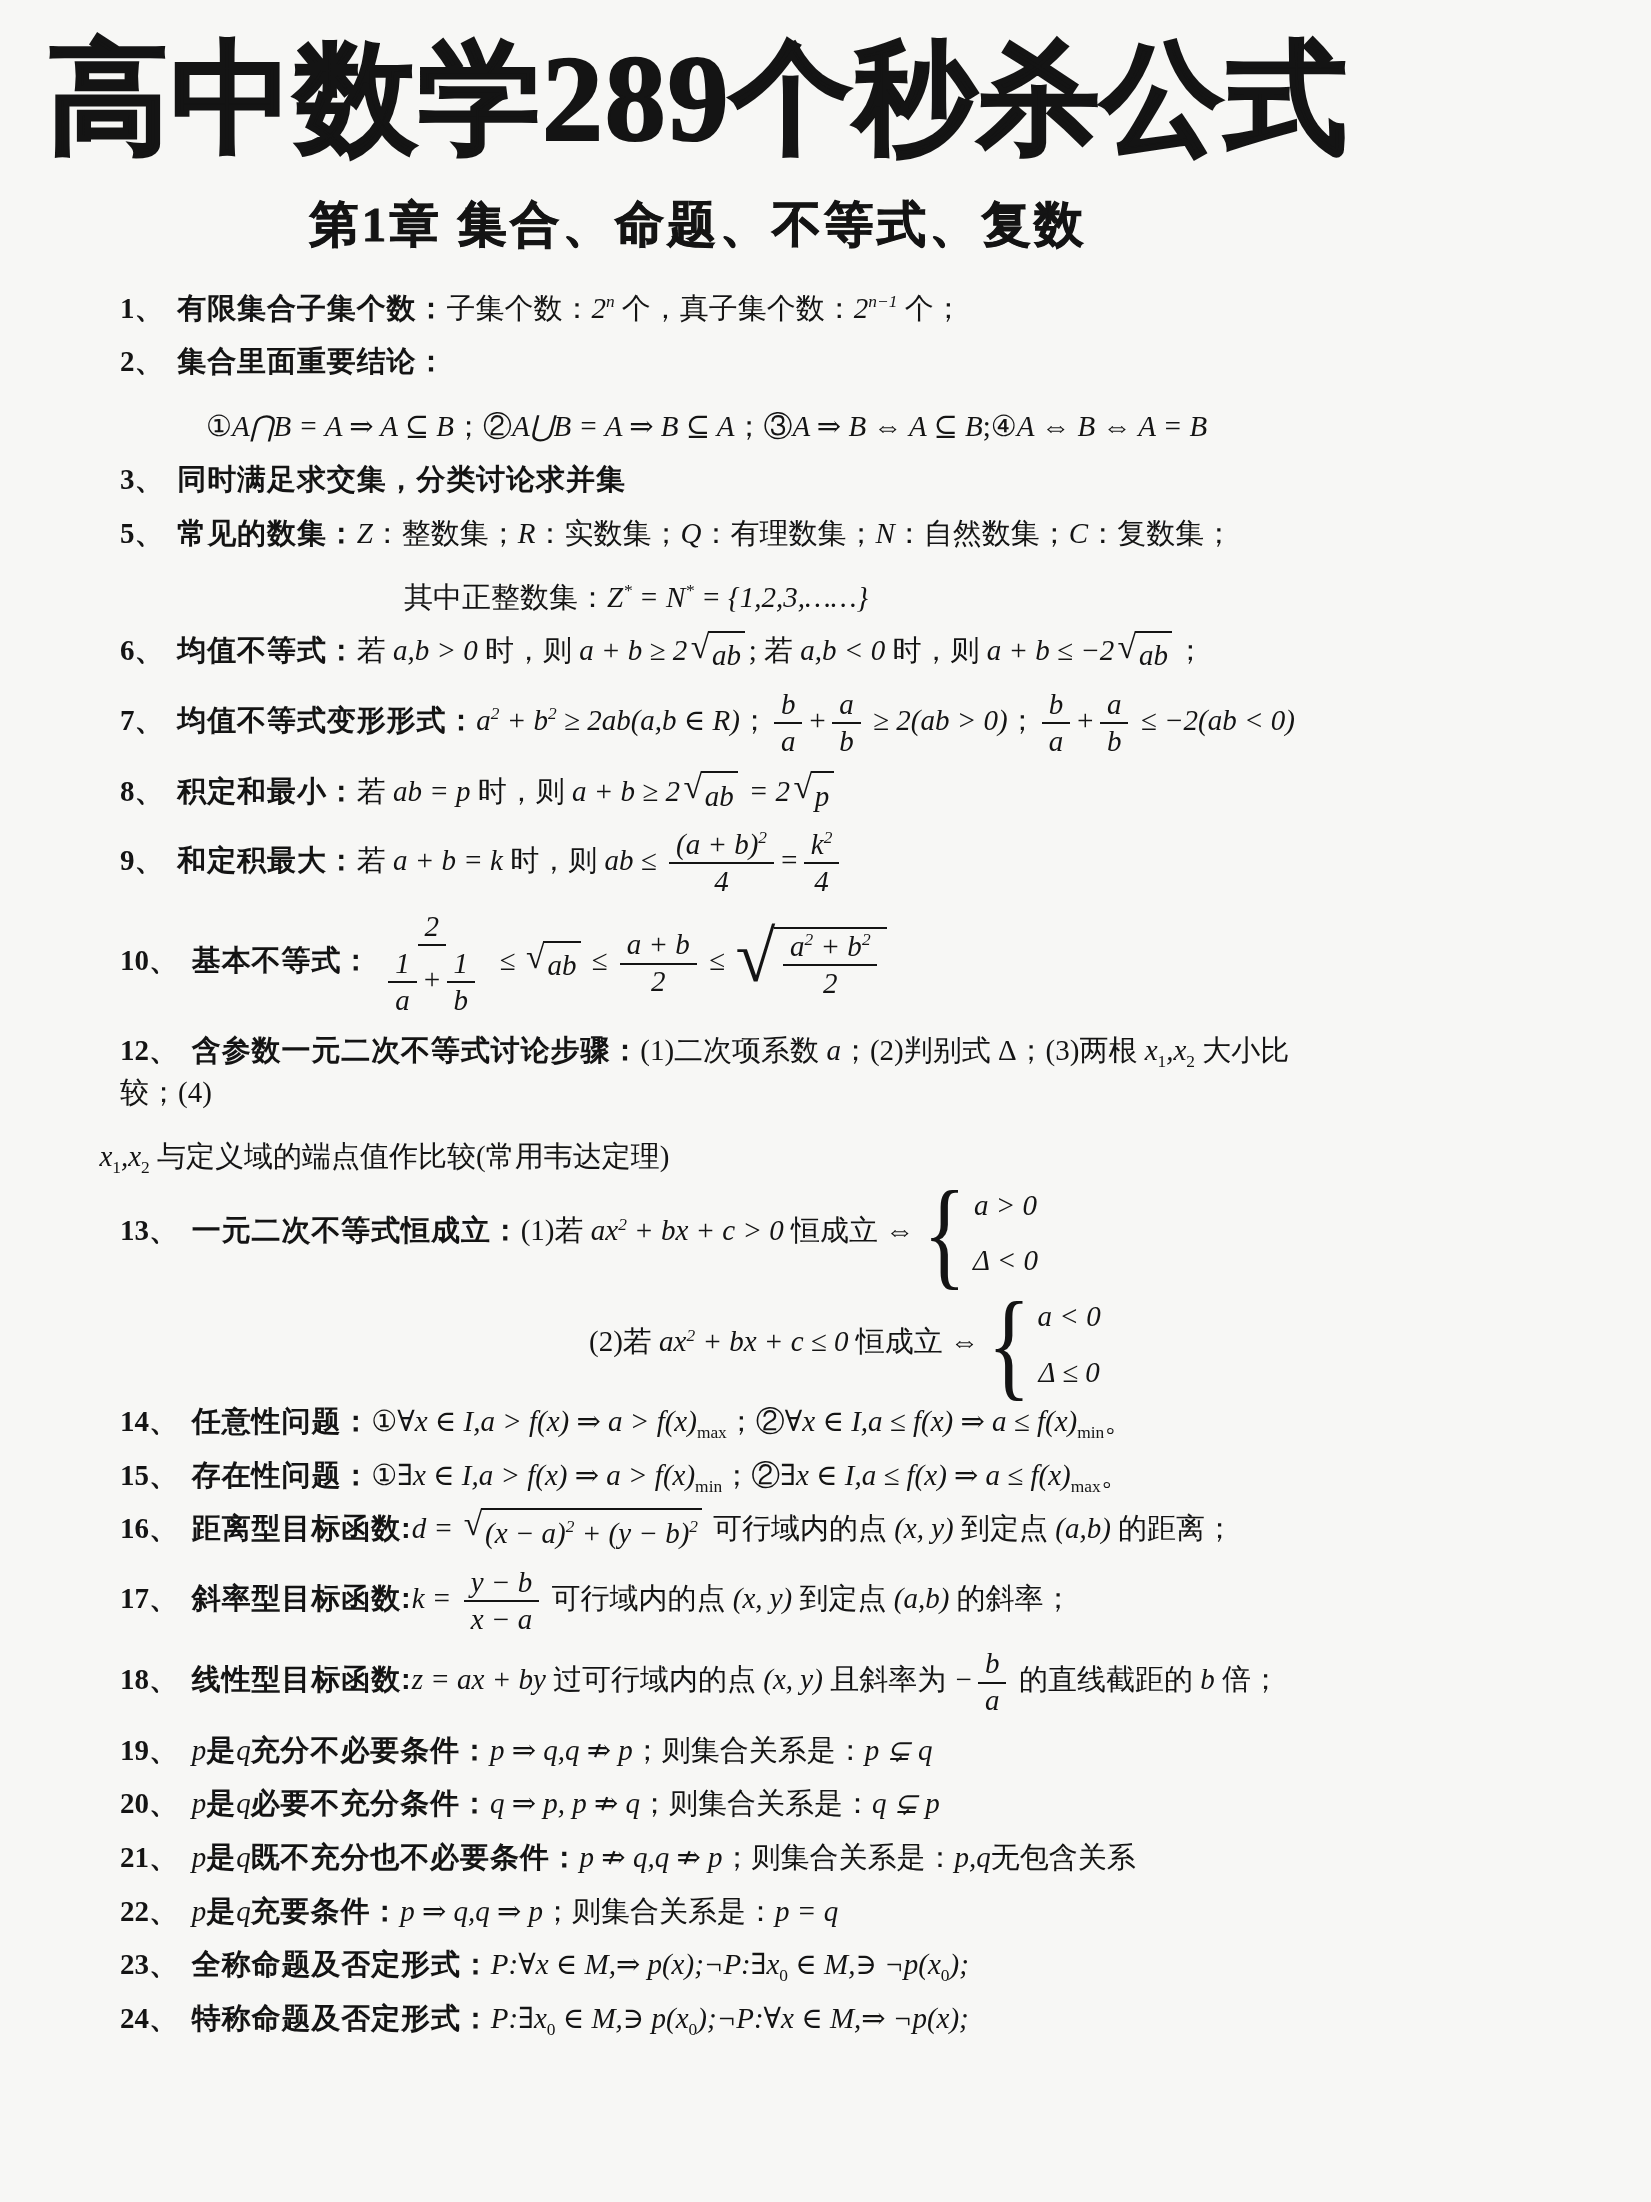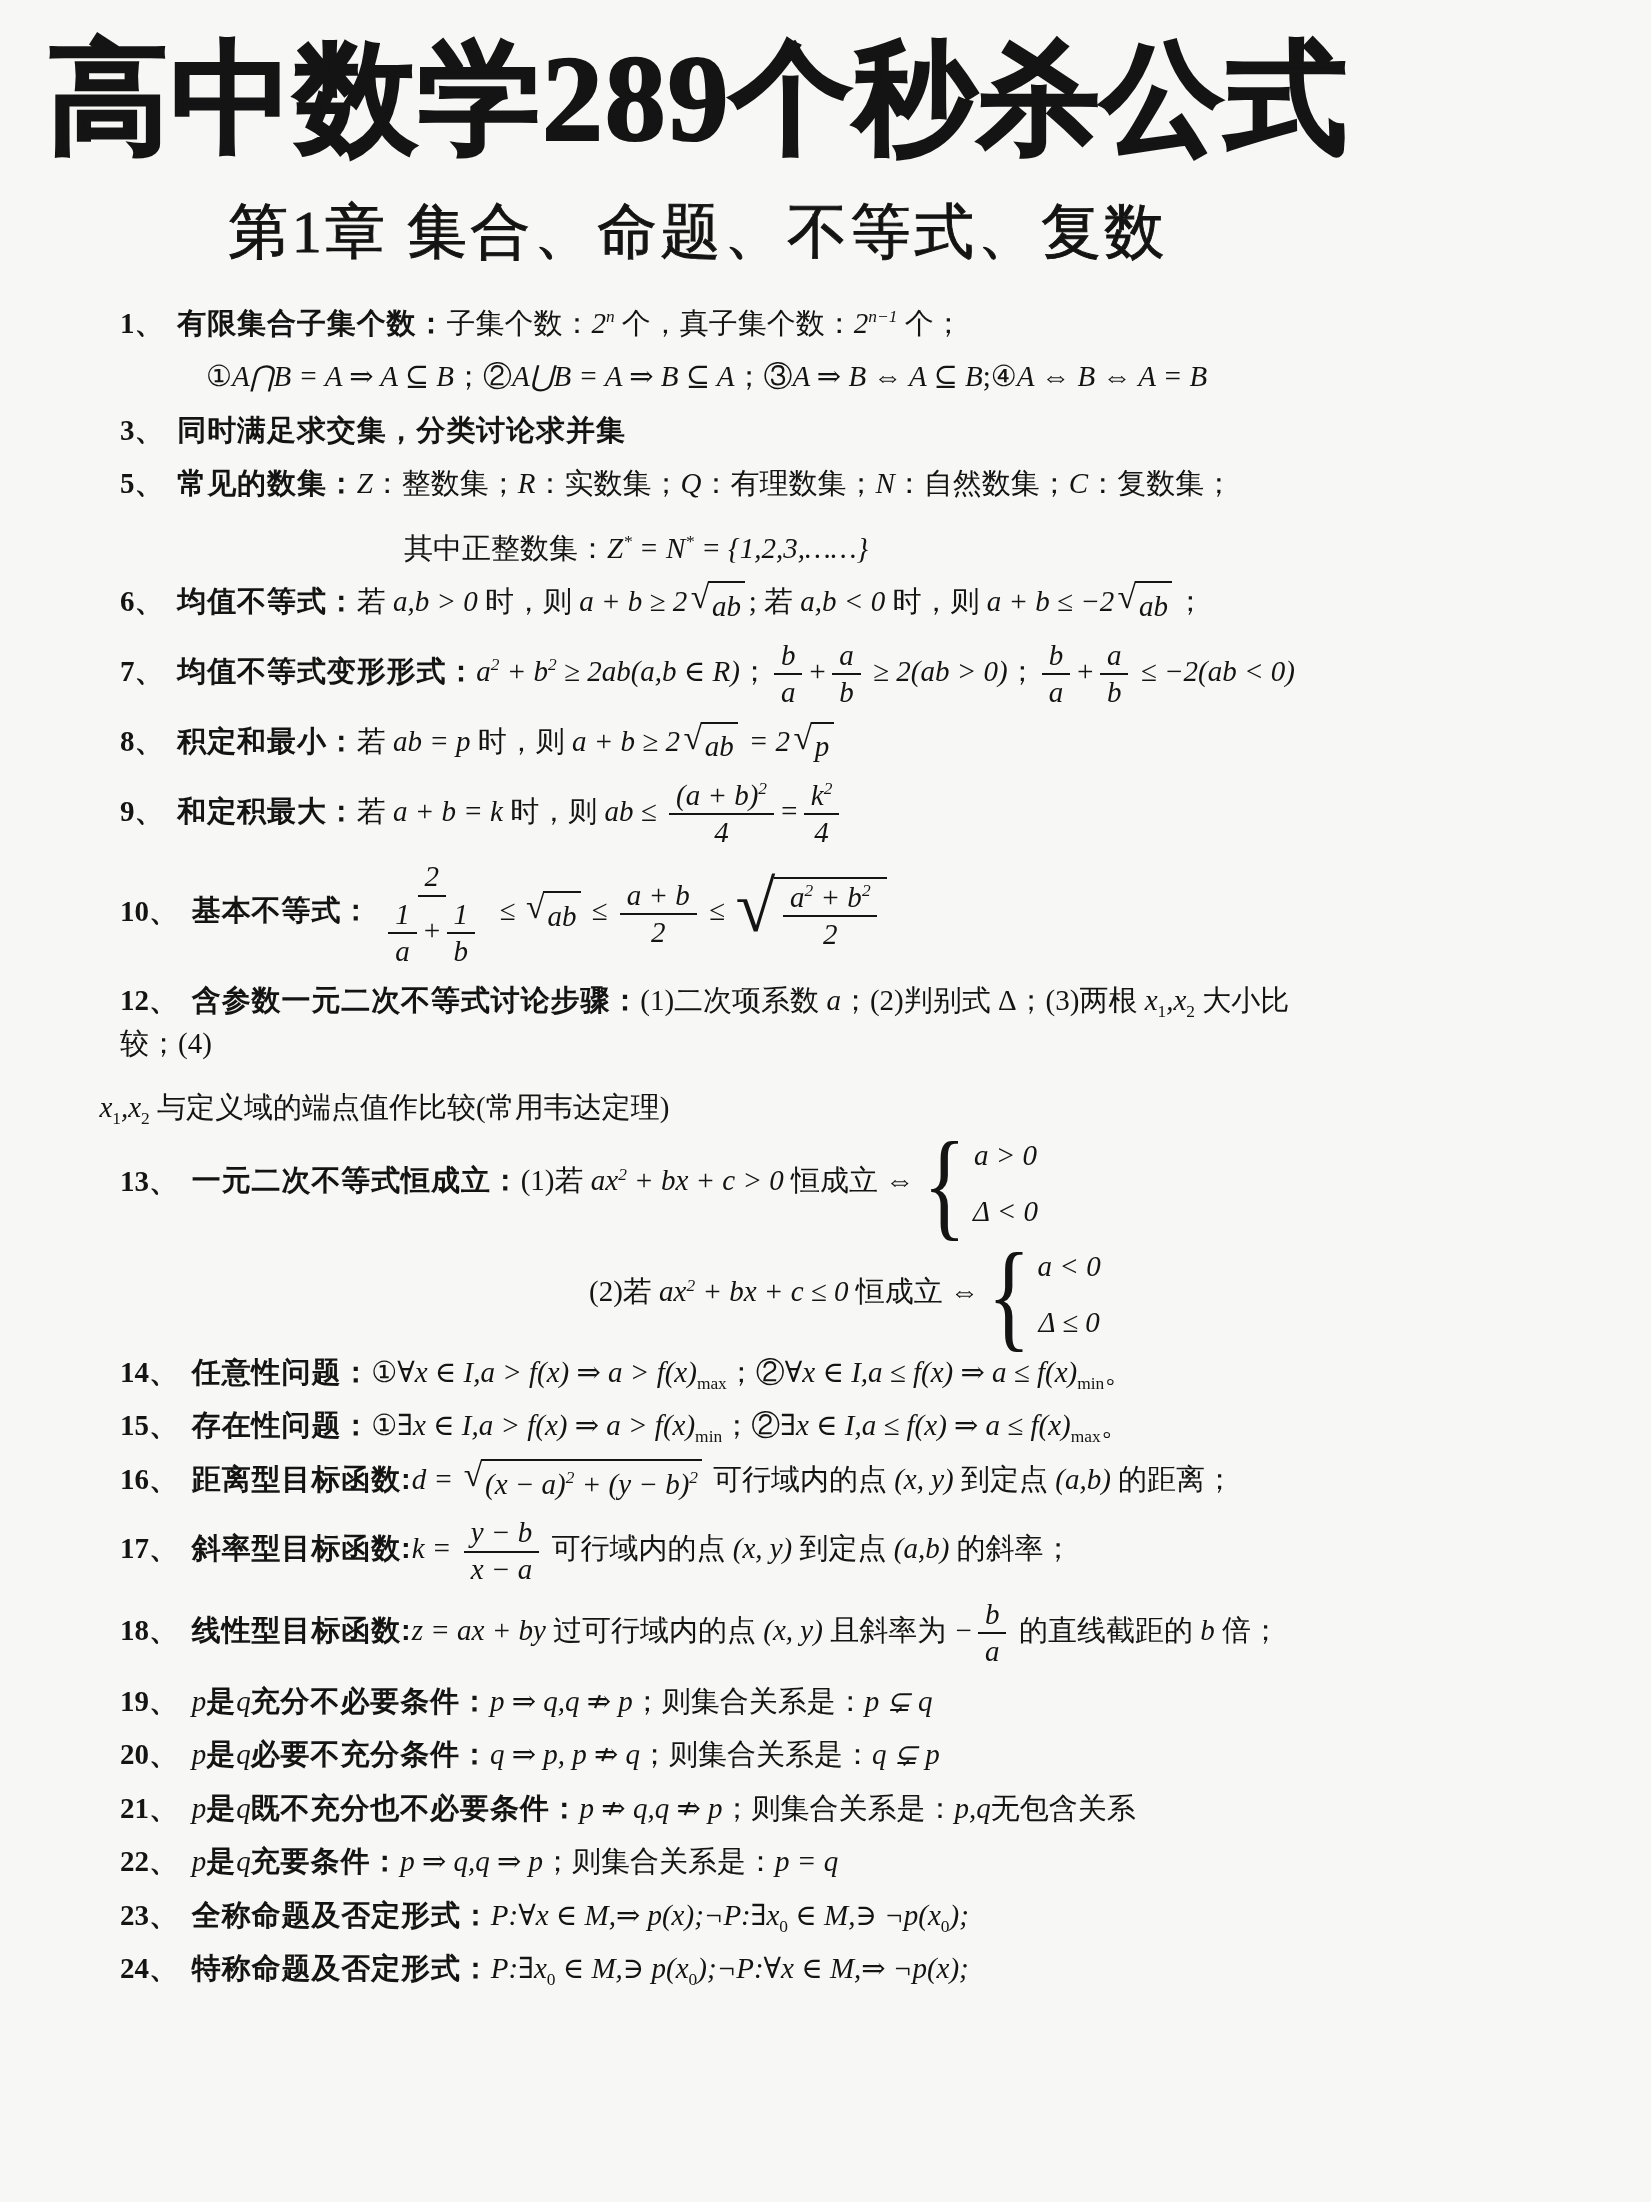--- a/index.html
+++ b/index.html
@@ -16,22 +16,22 @@
     font-family:"Liberation Serif","DejaVu Serif",serif;
     font-weight:900;
     font-size:122px;
     line-height:1.15;
     letter-spacing:1.7px;
     white-space:nowrap;
     -webkit-text-stroke:2.2px currentColor;
   }
   .chapter{
     margin:22.4px 0 0 0;
-    font-weight:400;
-    font-size:60px;
+    font-weight:700;
+    font-size:49px;
     letter-spacing:3.4px;
     -webkit-text-stroke:0.9px currentColor;
   }
   .items{padding:29px 52px 0 120px;}
   .item{margin-bottom:11.2px;font-size:29px;line-height:1.46;}
   .line{display:block;}
   .line + .line{margin-top:22px;}
   .cont.ind0{margin-left:-20.6px;}
   .cont.ind1{margin-left:86px;}
   .cont.ind2{margin-left:284px;}
@@ -75,20 +75,21 @@
 <div class="page">
   <header>
     <h1 class="title">高中数学289个秒杀公式</h1>
     <h2 class="chapter">第1章  集合、命题、不等式、复数</h2>
   </header>
   <section class="items" id="items">
       <article class="item">
         <div class="line"><span class="num">1、</span><span class="b">有限集合子集个数：</span><span class="tx">子集个数：</span><span class="m">2</span><sup class="sup">n</sup><span class="tx"> 个，真子集个数：</span><span class="m">2</span><sup class="sup">n−1</sup><span class="tx"> 个；</span></div>
       </article>
       <article class="item">
+        <div class="line"><span class="num">2、</span><span class="b">集合里面重要结论：</span></div>
         <div class="line cont ind1"><span class="tx">①</span><span class="m">A⋂B = A ⇒ A ⊆ B</span><span class="tx">；②</span><span class="m">A⋃B = A ⇒ B ⊆ A</span><span class="tx">；③</span><span class="m">A ⇒ B ⇔ A ⊆ B</span><span class="tx">;④</span><span class="m">A ⇔ B ⇔ A = B</span></div>
       </article>
       <article class="item">
         <div class="line"><span class="num">3、</span><span class="b">同时满足求交集，分类讨论求并集</span></div>
       </article>
       <article class="item">
         <div class="line"><span class="num">5、</span><span class="b">常见的数集：</span><span class="m">Z</span><span class="tx">：整数集；</span><span class="m">R</span><span class="tx">：实数集；</span><span class="m">Q</span><span class="tx">：有理数集；</span><span class="m">N</span><span class="tx">：自然数集；</span><span class="m">C</span><span class="tx">：复数集；</span></div>
         <div class="line cont ind2"><span class="tx">其中正整数集：</span><span class="m">Z</span><sup class="sup">*</sup><span class="m"> = N</span><sup class="sup">*</sup><span class="m"> = {1,2,3,……}</span></div>
       </article>
       <article class="item">

